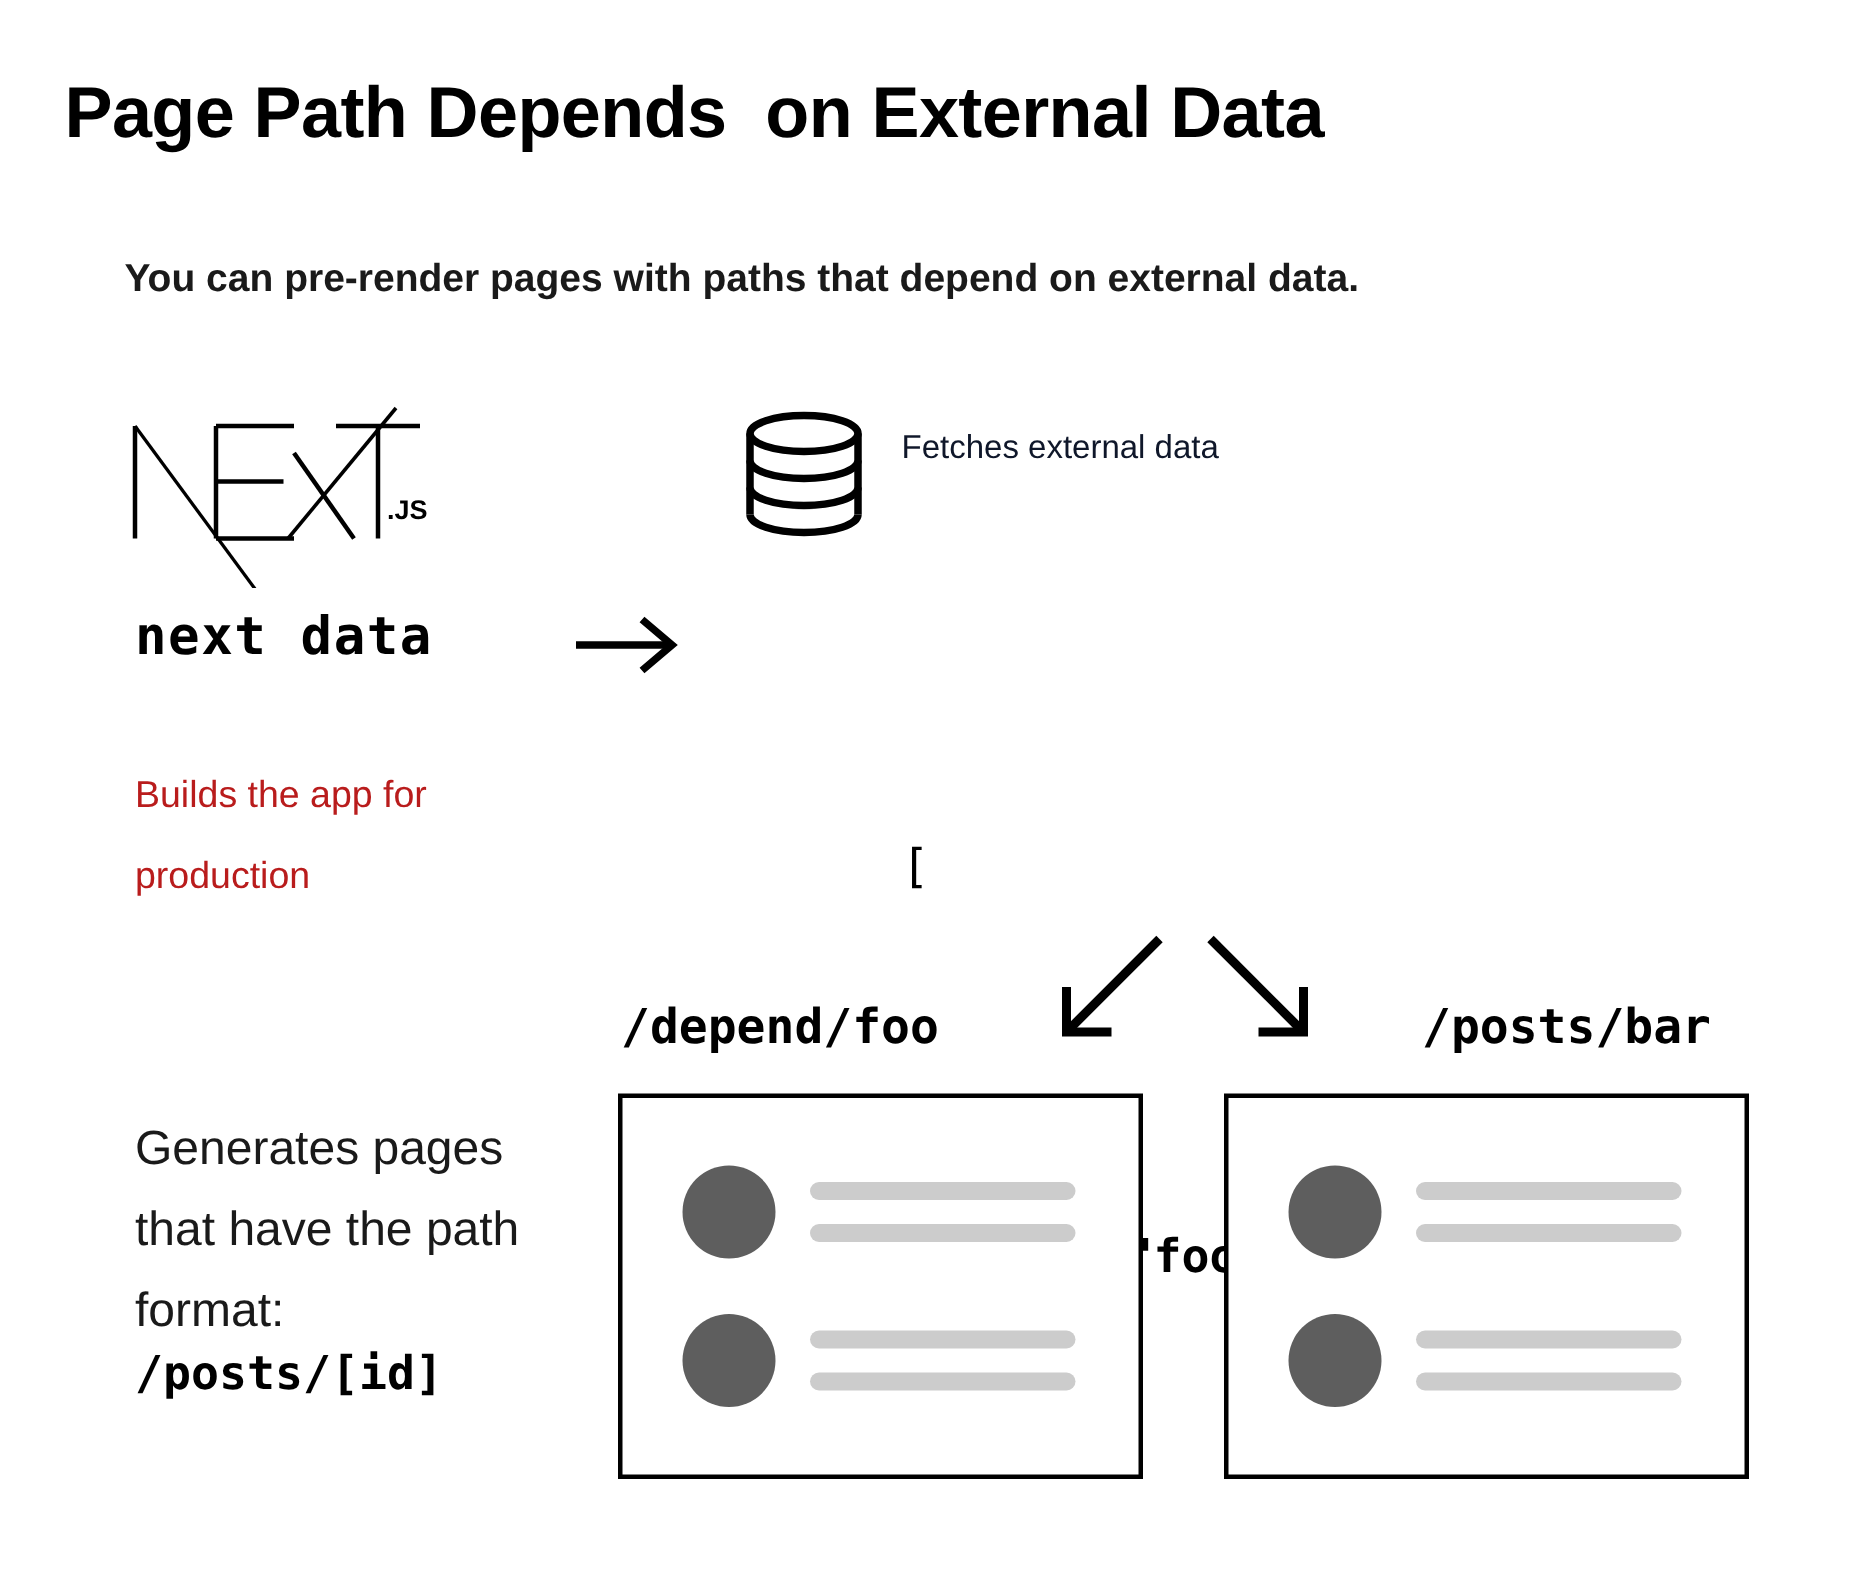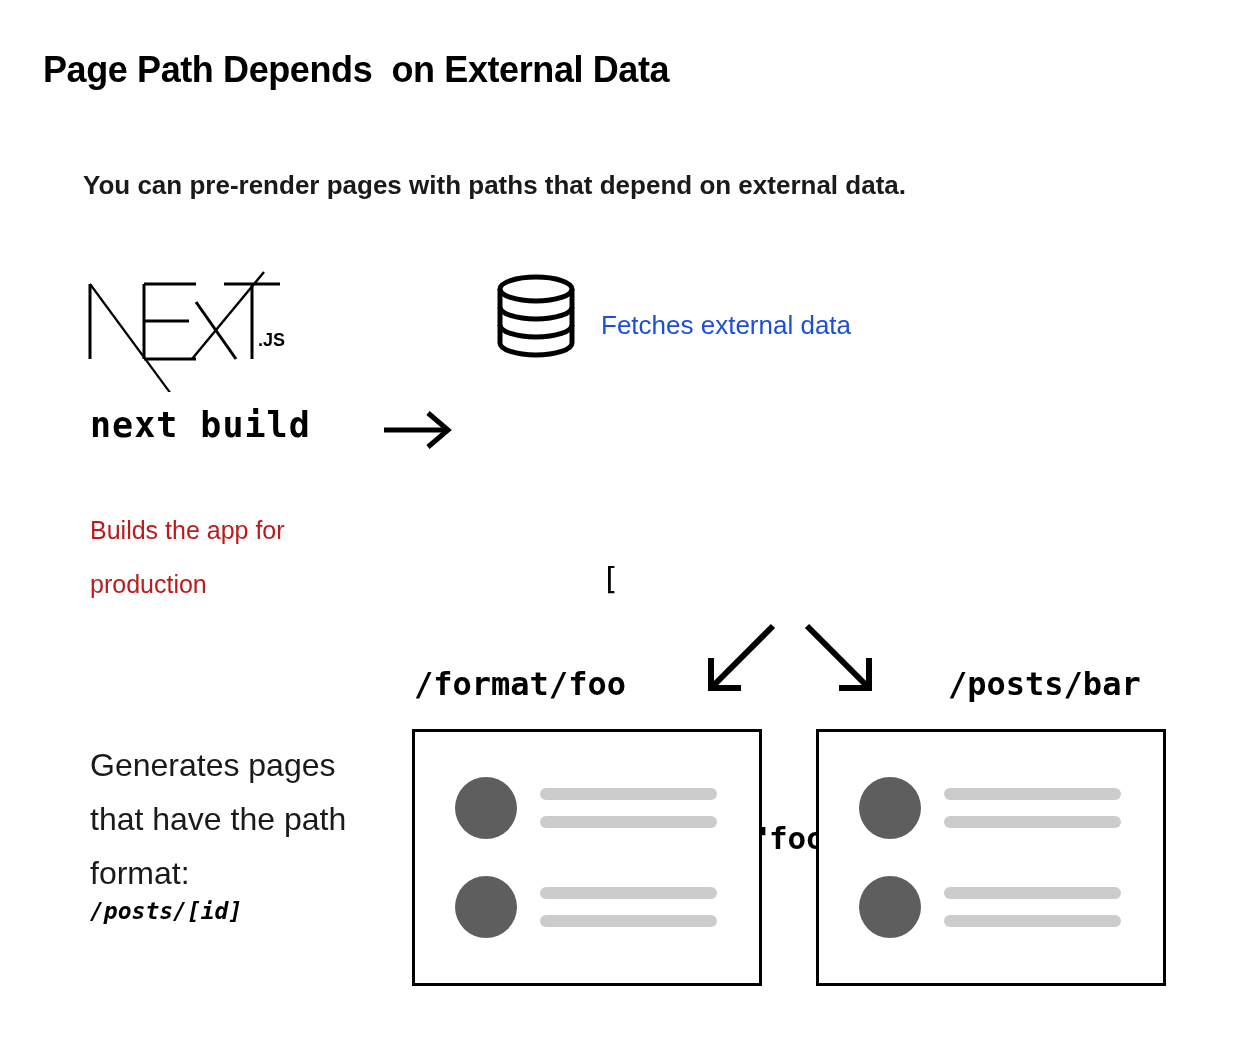--- a/index.html
+++ b/index.html
@@ -21,21 +21,21 @@
   .canvas {
     position: absolute;
     inset: 0;
   }
 
   
   .page-title {
     position: absolute;
     left: 43px;
     top: 50px;
-    font-size: 36px;
+    font-size: 48px;
     font-weight: 700;
     letter-spacing: -0.4px;
     line-height: 1.1;
     white-space: pre;
     color: #000000;
   }
   .page-subtitle {
     position: absolute;
     left: 43px;
     top: 170px;
@@ -100,23 +100,23 @@
   .db-icon {
     position: absolute;
     left: 494px;
     top: 272px;
     width: 90px;
     height: 92px;
   }
   .db-caption {
     position: absolute;
     left: 601px;
-    top: 310px;
-    font-size: 26px;
-    color: #1d4ed8;
+    top: 285px;
+    font-size: 22px;
+    color: #0f172a;
     white-space: pre;
   }
 
   
   .code-block {
     position: absolute;
     left: 489px;
     top: 396px;
     font-family: "DejaVu Sans Mono", "Liberation Mono", monospace;
     font-size: 31px;
@@ -157,25 +157,24 @@
     width: 300px;
     font-size: 32px;
     line-height: 54px;
     color: #1a1a1a;
   }
   .gen-path {
     position: absolute;
     left: 90px;
     top: 898px;
     font-family: "DejaVu Sans Mono", "Liberation Mono", monospace;
-    font-size: 23px;
-    font-weight: 700;
-    color: #000;
-    white-space: pre;
-    font-style: italic;
+    font-size: 31px;
+    font-weight: 700;
+    color: #000;
+    white-space: pre;
   }
 
   
   .page-card {
     position: absolute;
     border: 3px solid #000000;
     background: #ffffff;
     box-sizing: border-box;
   }
   .page-card.card-foo { left: 412px; top: 729px; width: 350px; height: 257px; }
@@ -232,21 +231,21 @@
 
       <path d="M108 97 L180 10" stroke="#000" stroke-width="2.4"></path>
       <path d="M112 40 L152 97" stroke="#000" stroke-width="3"></path>
 
       <path d="M140 22 L196 22" stroke="#000" stroke-width="3"></path>
       <path d="M168 22 L168 97" stroke="#000" stroke-width="3"></path>
     </svg>
   </div>
   <div class="nextjs-wordmark-sub">.JS</div>
 
-  <div class="build-cmd">next build</div>
+  <div class="build-cmd">next data</div>
 
   <div class="build-arrow">
     <svg width="90" height="50" viewBox="0 0 90 50" fill="none" xmlns="http://www.w3.org/2000/svg">
       <path d="M4 26 L66 26" stroke="#000" stroke-width="5" stroke-linecap="butt"></path>
       <path d="M48 9 L68 26 L48 43" stroke="#000" stroke-width="5" stroke-linecap="butt" stroke-linejoin="miter" fill="none"></path>
     </svg>
   </div>
 
   <div class="build-desc">Builds the app for production</div>
 
@@ -282,21 +281,21 @@
         <path d="M78 6 L16 68" stroke="#000" stroke-width="6"></path>
         <path d="M16 38 L16 68 L46 68" stroke="#000" stroke-width="6" fill="none" stroke-linejoin="miter"></path>
       </g>
       <g>
         <path d="M112 6 L174 68" stroke="#000" stroke-width="6"></path>
         <path d="M174 38 L174 68 L144 68" stroke="#000" stroke-width="6" fill="none" stroke-linejoin="miter"></path>
       </g>
     </svg>
   </div>
 
-  <div class="path-label left">/format/foo</div>
+  <div class="path-label left">/depend/foo</div>
   <div class="path-label right">/posts/bar</div>
 
   <div class="gen-desc">Generates pages that have the path format:</div>
   <div class="gen-path">/posts/[id]</div>
 
   <div class="page-card card-foo">
     <div class="card-row row-1">
       <div class="avatar-dot"></div>
       <div class="text-lines">
         <div class="text-line"></div>

